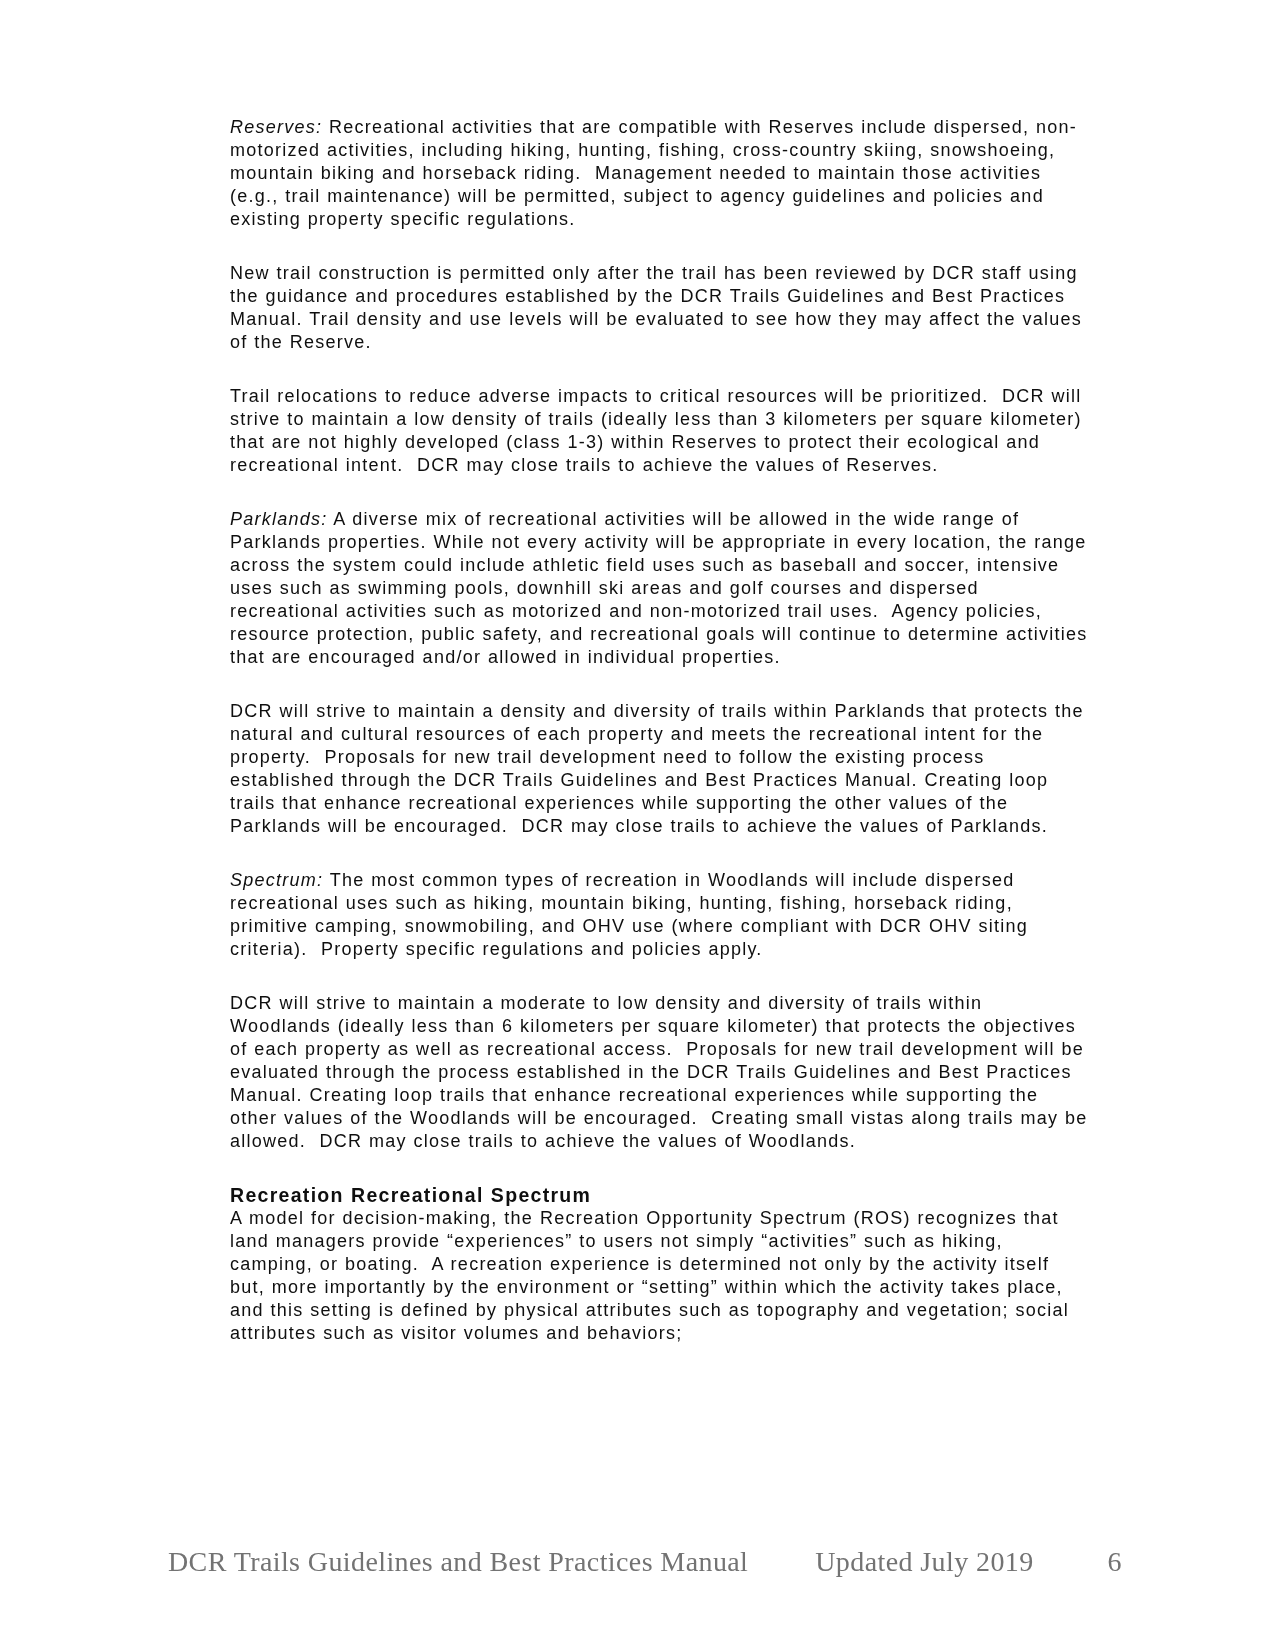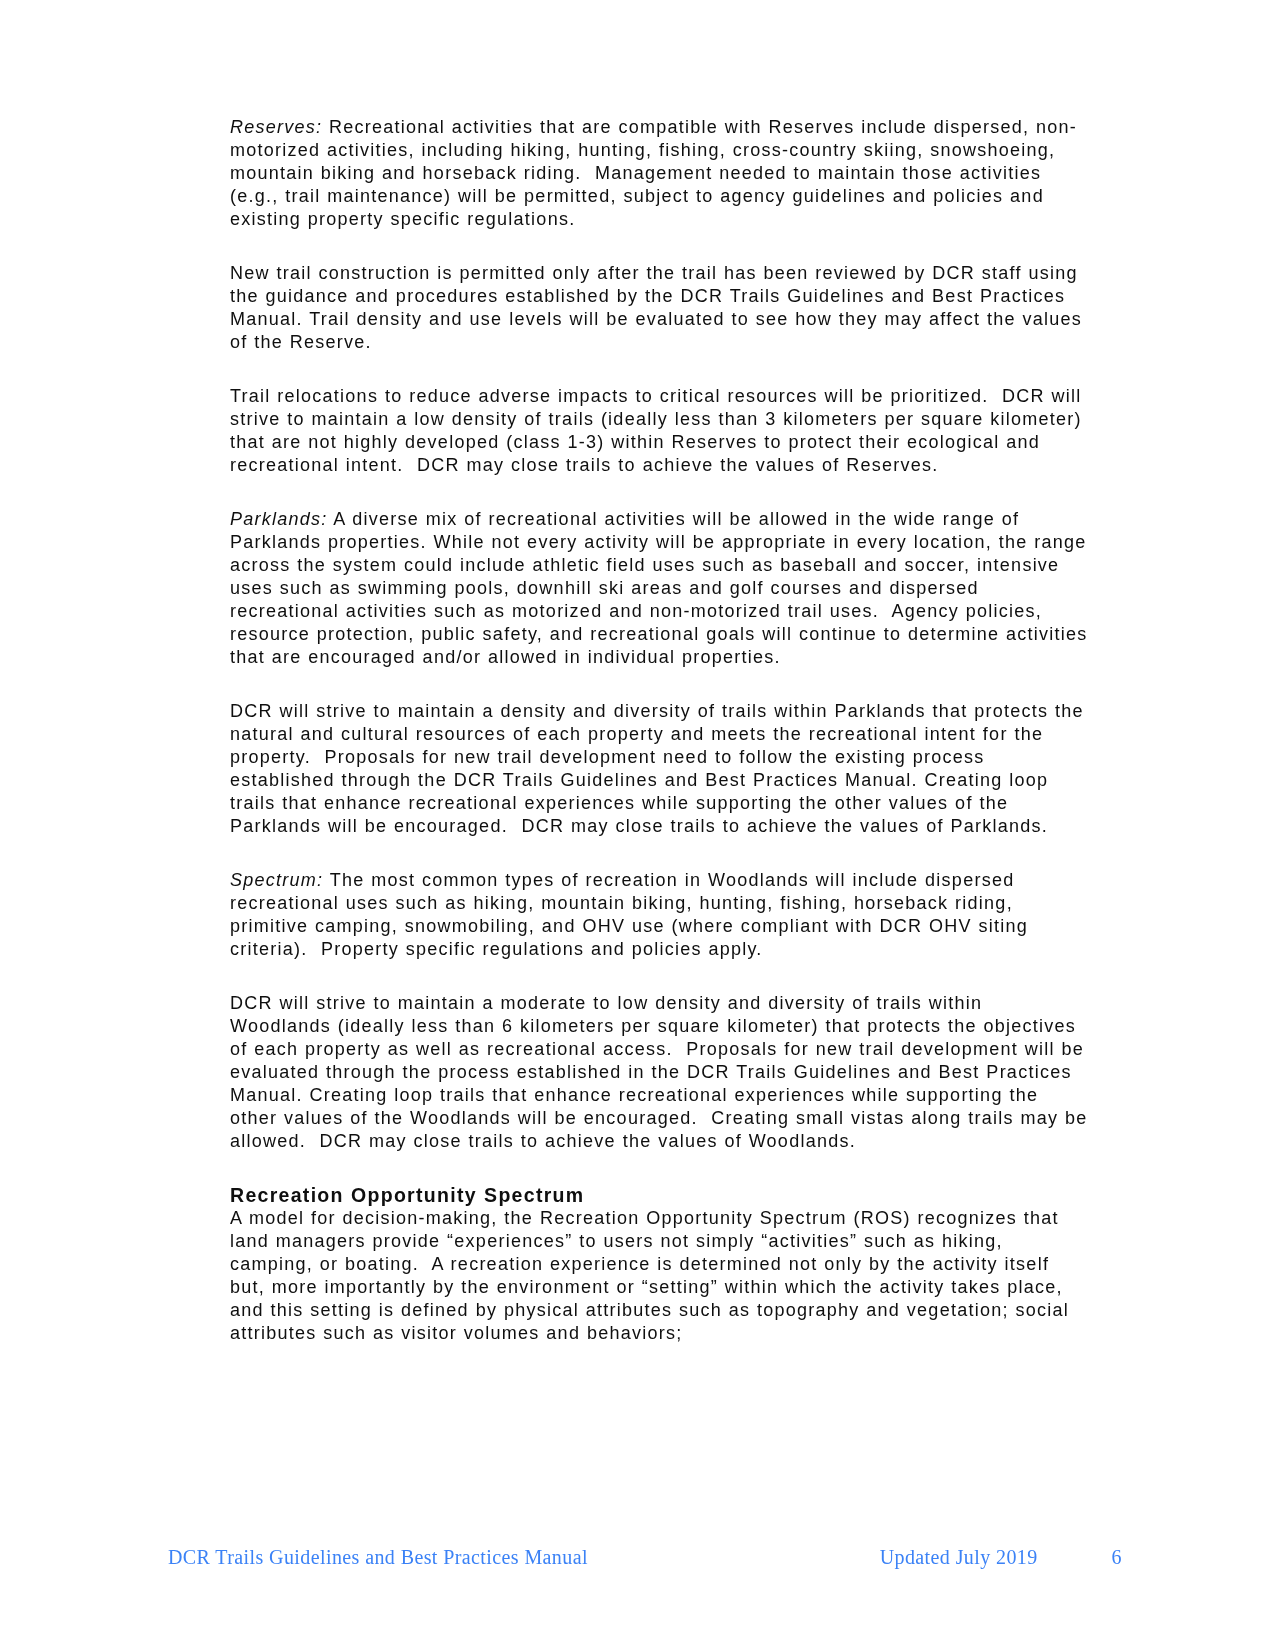--- a/index.html
+++ b/index.html
@@ -46,23 +46,23 @@
   }
   .footer {
     position: absolute;
     left: 168px;
     top: 1546px;
     width: 954px;
     display: flex;
     justify-content: space-between;
     align-items: center;
     font-family: "Liberation Serif", serif;
-    font-size: 20px;
+    font-size: 28px;
     letter-spacing: 0.4px;
-    color: #3b82f6;
+    color: #737373;
   }
   .footer-right {
     display: flex;
     gap: 74px;
   }
 </style>
 </head>
 <body>
 
 <div class="page">
@@ -76,21 +76,21 @@
     <p class="para">Trail relocations to reduce adverse impacts to critical resources will be prioritized.  DCR will strive to maintain a low density of trails (ideally less than 3 kilometers per square kilometer) that are not highly developed (class 1-3) within Reserves to protect their ecological and recreational intent.  DCR may close trails to achieve the values of Reserves.</p>
 
     <p class="para"><span class="lead">Parklands:</span><span> A diverse mix of recreational activities will be allowed in the wide range of Parklands properties. While not every activity will be appropriate in every location, the range across the system could include athletic field uses such as baseball and soccer, intensive uses such as swimming pools, downhill ski areas and golf courses and dispersed recreational activities such as motorized and non-motorized trail uses.  Agency policies, resource protection, public safety, and recreational goals will continue to determine activities that are encouraged and/or allowed in individual properties.</span></p>
 
     <p class="para">DCR will strive to maintain a density and diversity of trails within Parklands that protects the natural and cultural resources of each property and meets the recreational intent for the property.  Proposals for new trail development need to follow the existing process established through the DCR Trails Guidelines and Best Practices Manual. Creating loop trails that enhance recreational experiences while supporting the other values of the Parklands will be encouraged.  DCR may close trails to achieve the values of Parklands.</p>
 
     <p class="para"><span class="lead">Spectrum:</span><span> The most common types of recreation in Woodlands will include dispersed recreational uses such as hiking, mountain biking, hunting, fishing, horseback riding, primitive camping, snowmobiling, and OHV use (where compliant with DCR OHV siting criteria).  Property specific regulations and policies apply.</span></p>
 
     <p class="para">DCR will strive to maintain a moderate to low density and diversity of trails within Woodlands (ideally less than 6 kilometers per square kilometer) that protects the objectives of each property as well as recreational access.  Proposals for new trail development will be evaluated through the process established in the DCR Trails Guidelines and Best Practices Manual. Creating loop trails that enhance recreational experiences while supporting the other values of the Woodlands will be encouraged.  Creating small vistas along trails may be allowed.  DCR may close trails to achieve the values of Woodlands.</p>
 
-    <h2 class="section-heading">Recreation Opportunity Spectrum</h2>
+    <h2 class="section-heading">Recreation Recreational Spectrum</h2>
 
     <p class="para after-heading">A model for decision-making, the Recreation Opportunity Spectrum (ROS) recognizes that land managers provide “experiences” to users not simply “activities” such as hiking, camping, or boating.  A recreation experience is determined not only by the activity itself but, more importantly by the environment or “setting” within which the activity takes place, and this setting is defined by physical attributes such as topography and vegetation; social attributes such as visitor volumes and behaviors;</p>
 
   </main>
 
   <footer class="footer">
     <span>DCR Trails Guidelines and Best Practices Manual</span>
     <span class="footer-right">
       <span>Updated July 2019</span>
       <span>6</span>

